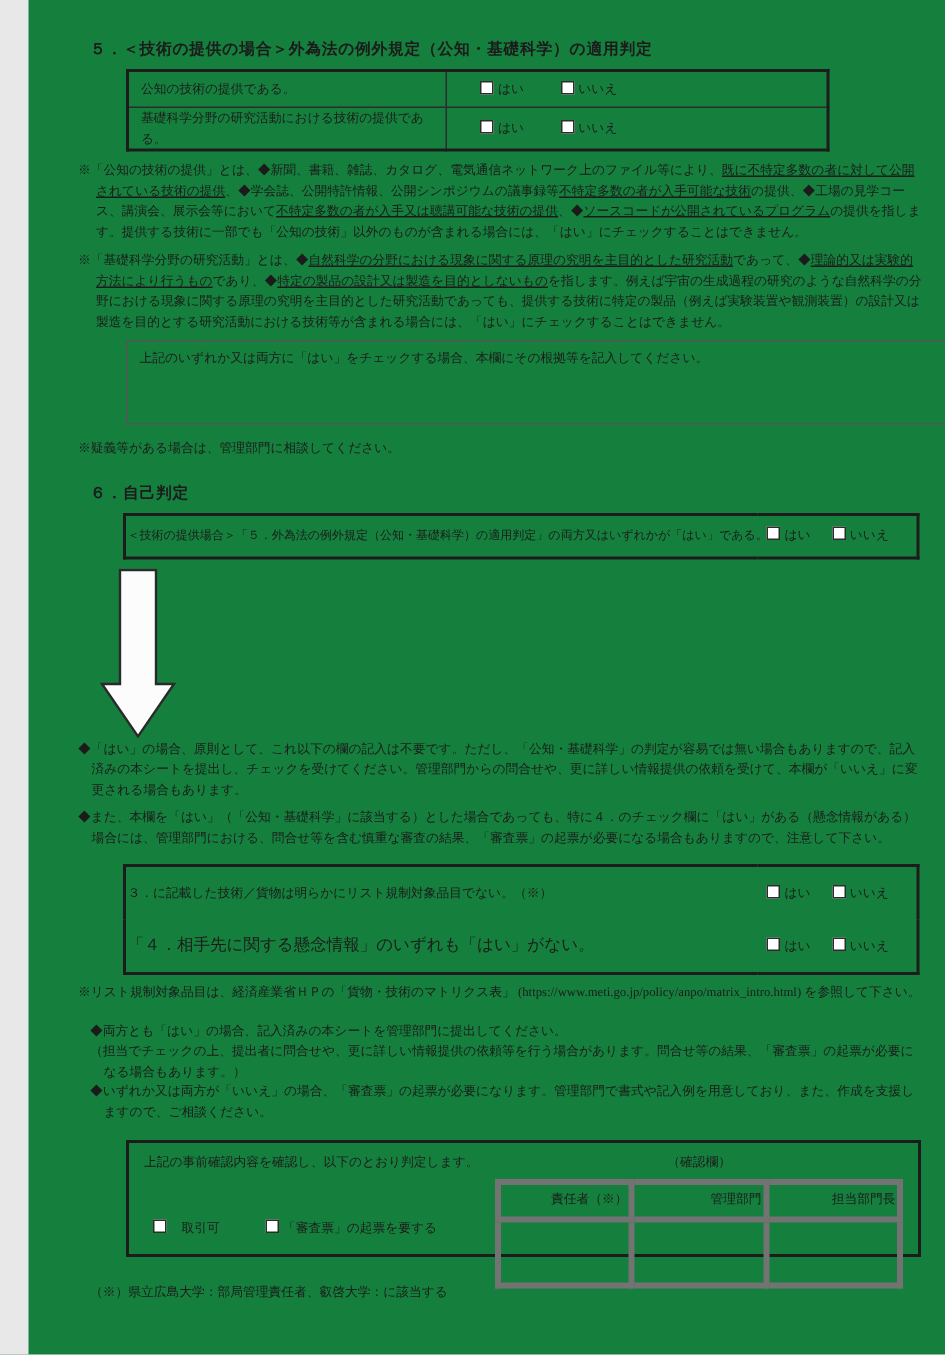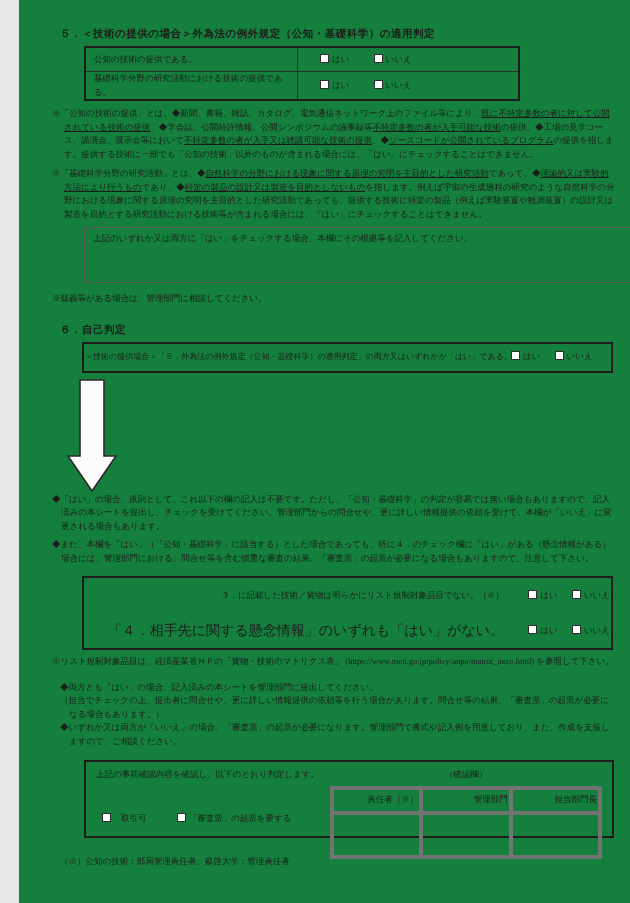--- a/index.html
+++ b/index.html
@@ -12,31 +12,31 @@
     box-sizing:border-box;
     padding:26px 33px 0 33px;
     overflow:hidden;
     margin-left:19px;
   }
   .sec-title{font-weight:bold;font-size:10.5px;line-height:15px;margin:0 0 5px 8px;letter-spacing:0.5px;}
   .u{text-decoration:underline;}
   .hang12{padding-left:12px;text-indent:-12px;}
   .hang9{padding-left:9px;text-indent:-9px;}
   table{border-collapse:collapse;table-layout:fixed;}
-  .tbl{margin-left:32px;width:436px;}
+  .tbl{margin-left:32px;width:469px;}
   .tbl td{border:1px solid #2c2c2c;padding:0 8px;vertical-align:middle;overflow:visible;}
   .tbl-thick{border:2px solid #1c1c1c;}
   .t5 td{height:23px;}
   .t5 .q{width:195px;}
   .t5 .a{padding-left:22px;}
   .t6{width:476px;margin-left:30px;}
   .t6 .q{width:419px;white-space:nowrap;font-size:8px;}
   .t6 .a{width:99px;padding-left:6px;white-space:nowrap;}
   .t6 td{height:25px;}
-  .t62 td{height:33px;text-align:right;}
+  .t62 td{height:33px;}
   .chk{white-space:nowrap;display:inline-block;}
   .chk .box{display:inline-block;width:7px;height:7px;border:1px solid #2c2c2c;background:#fff;margin-right:3px;vertical-align:-1px;}
   .gap-wide{margin-right:22px;}
   .gap-narrow{margin-right:12px;}
   .note{margin-top:6px;}
   .basis-box{margin-left:32px;margin-top:6px;width:622px;height:56px;border:1px solid #555;box-sizing:border-box;padding:4px 8px;}
   .doubt{margin-top:9px;}
   .sec6{margin-top:16px;}
   .arrow-row{display:flex;margin-top:4px;flex-direction:column;}
   .arrow-col{width:62px;flex:0 0 62px;padding-left:14px;box-sizing:border-box;padding-top:2px;}
@@ -124,21 +124,21 @@
   <table class="tbl-thick t6 t62" style="margin-left:30px;margin-top:6px;">
     <tbody>
         <tr>
       <td class="q" style="font-size:8.5px;">３．に記載した技術／貨物は明らかにリスト規制対象品目でない。（※）</td>
       <td class="a">
         <span class="chk gap-narrow"><span class="box"></span><span>はい</span></span>
         <span class="chk"><span class="box"></span><span>いいえ</span></span>
       </td>
     </tr>
     <tr>
-      <td class="q" style="font-size:14px;">「４．相手先に関する懸念情報」のいずれも「はい」がない。</td>
+      <td class="q" style="font-size:11px;">「４．相手先に関する懸念情報」のいずれも「はい」がない。</td>
       <td class="a">
         <span class="chk gap-narrow"><span class="box"></span><span>はい</span></span>
         <span class="chk"><span class="box"></span><span>いいえ</span></span>
       </td>
     </tr>
   </tbody>
     </table>
 
   <div class="list-note hang12">※リスト規制対象品目は、経済産業省ＨＰの「貨物・技術のマトリクス表」 (https://www.meti.go.jp/policy/anpo/matrix_intro.html) を参照して下さい。</div>
 
@@ -168,15 +168,15 @@
         <tr class="body">
           <td></td>
           <td></td>
           <td></td>
         </tr>
       </tbody>
         </table>
     </div>
   </div>
 
-  <div class="footer-note">（※）公知の技術：部局管理責任者、叡啓大学：管理責任者</div>
+  <div class="footer-note">（※）県立広島大学：部局管理責任者、叡啓大学：に該当する</div>
 
 </div>
 
 </body></html>

